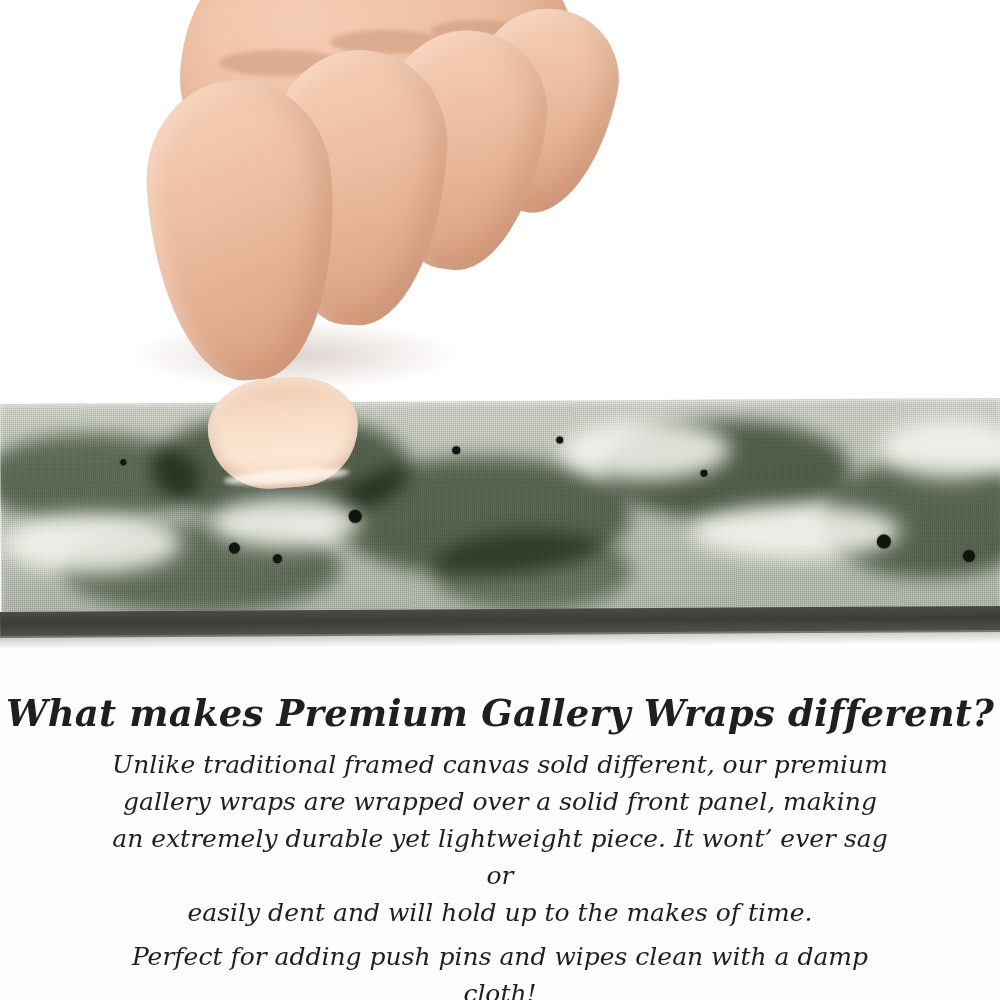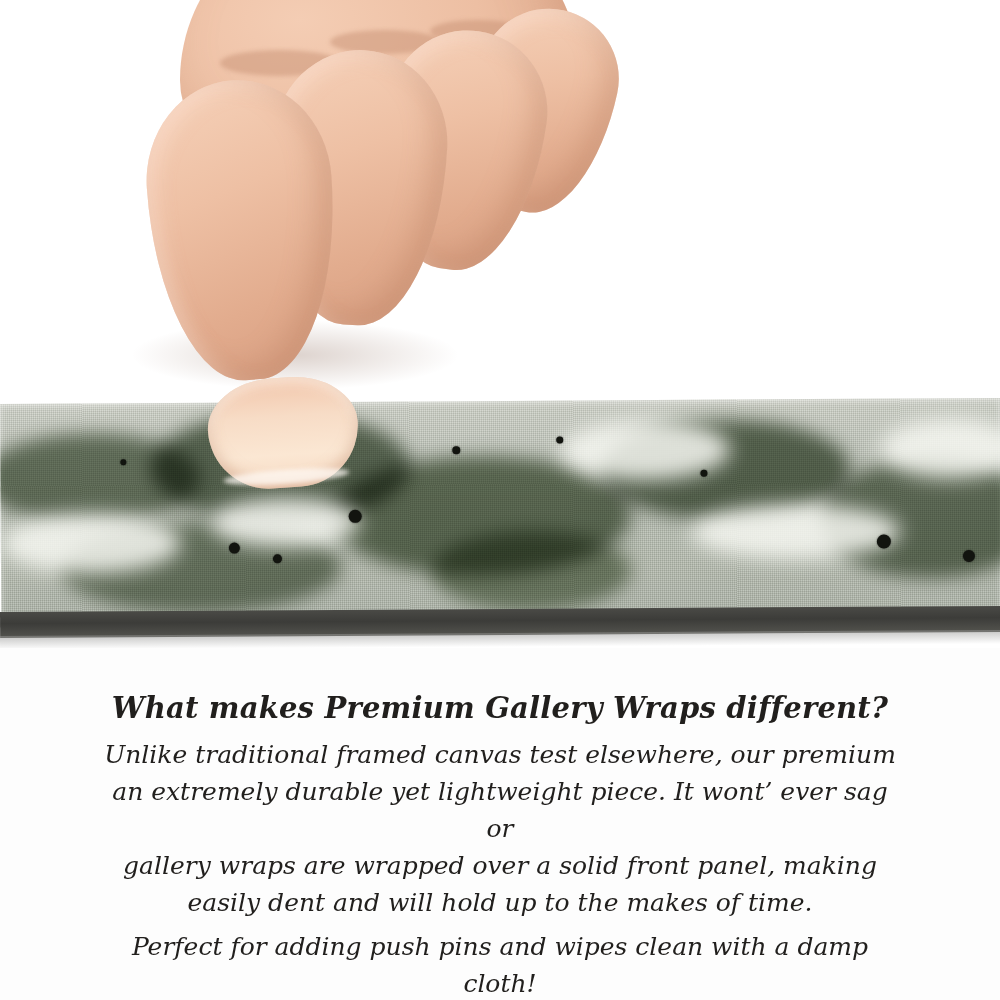--- a/index.html
+++ b/index.html
@@ -162,21 +162,21 @@
     position: absolute;
     left: 0;
     top: 690px;
     width: 1000px;
     text-align: center;
     color: #211f1d;
     font-family: "DejaVu Serif", serif;
     font-style: italic;
   }
   .caption-heading {
-    font-size: 29px;
+    font-size: 37px;
     font-weight: 700;
     letter-spacing: 0.2px;
     margin: 0 0 10px 0;
     line-height: 1.25;
   }
   .caption-body {
     font-size: 25px;
     line-height: 1.48;
     margin: 0;
     padding: 0 95px;
@@ -239,21 +239,21 @@
       <div class="speck" style="left:120px; top:56px;  width:6px;  height:6px;"></div>
     </div>
 
     <div class="wrap-edge-dark"></div>
     <div class="wrap-edge-shadow"></div>
   </div>
 
   <div class="caption">
     <div class="caption-heading">What makes Premium Gallery Wraps different?</div>
     <div class="caption-body">
-      <span class="line">Unlike traditional framed canvas test elsewhere, our premium</span>
+      <span class="line">Unlike traditional framed canvas sold different, our premium</span>
+      <span class="line">gallery wraps are wrapped over a solid front panel, making</span>
       <span class="line">an extremely durable yet lightweight piece. It wont’ ever sag or</span>
-      <span class="line">gallery wraps are wrapped over a solid front panel, making</span>
       <span class="line">easily dent and will hold up to the makes of time.</span>
       <span class="caption-last">Perfect for adding push pins and wipes clean with a damp cloth!</span>
     </div>
   </div>
 
 </div>
 
 </body></html>

